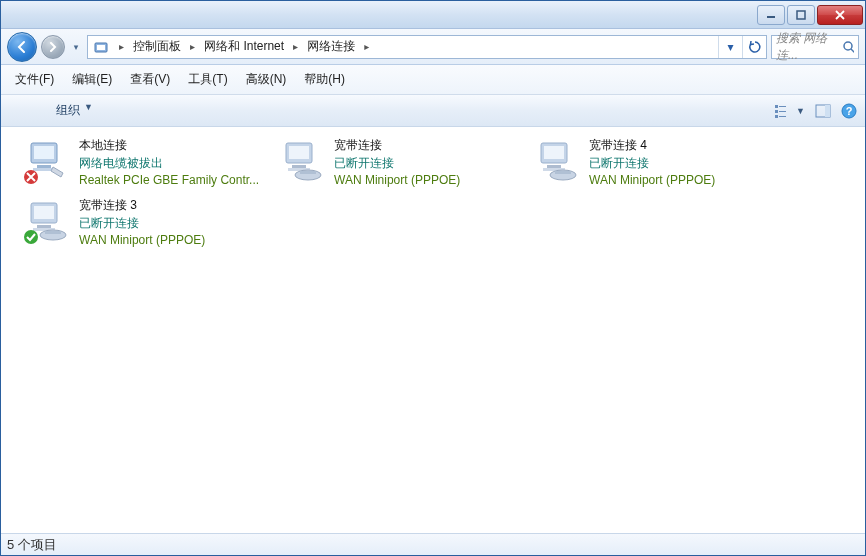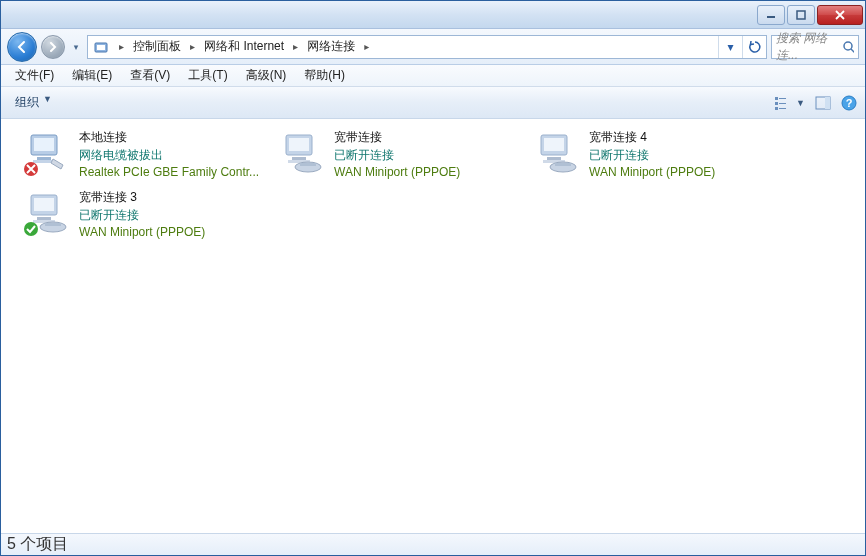--- a/index.html
+++ b/index.html
@@ -72,39 +72,39 @@
   .search {
     width: 88px; height: 24px;
     background: #fff; border: 1px solid #9db7d6;
     display: flex; align-items: center; padding: 0 4px;
     font-size: 12px; color: #888; font-style: italic;
   }
   .search svg { margin-left:auto; }
 
   
   .menubar {
-    height: 22px;
+    height: 30px;
     background: linear-gradient(to bottom, #f9fbfe, #eef4fb);
     border-bottom: 1px solid #d0dceb;
     display: flex; align-items: center;
     padding: 0 6px; gap: 2px;
     font-size: 12px; color: #222;
   }
   .menu-item { padding: 2px 8px; }
 
   
   .orgbar {
     height: 32px;
     background: linear-gradient(to bottom, #f7fafe, #e6eef8 50%, #dde8f5);
     border-bottom: 1px solid #c8d7e9;
     display: flex; align-items: center;
     padding: 0 8px;
     font-size: 12px; color: #1a3a5f;
   }
-  .org-btn { display:flex; align-items:flex-start; gap:4px; padding:3px 6px;}
+  .org-btn { display:flex; align-items:flex-start; gap:4px; padding:3px 6px;margin-left:41px;}
   .org-right { margin-left:auto; display:flex; align-items:center; gap:10px; color:#3a5a80;}
   .org-right .tb-btn { display:flex; align-items:center; gap:2px; }
 
   
   .content {
     flex: 1; background: #fff;
     padding: 6px 16px;
     display: flex; flex-wrap: wrap;
     align-content: flex-start;
     overflow: auto;
@@ -119,21 +119,21 @@
   .conn-text .line1 { color:#111; white-space:nowrap;}
   .conn-text .line2 { color:#0f766e; white-space:nowrap;}
   .conn-text .line3 { color:#4d7c0f; white-space:nowrap; overflow:hidden; text-overflow:ellipsis; max-width:195px;}
 
   
   .statusbar {
     height: 22px;
     background: linear-gradient(to bottom, #f4f8fd, #e5eef9);
     border-top: 1px solid #c8d7e9;
     display:flex; align-items:center;
-    font-size: 16px; color: #333;
+    font-size: 13px; color: #333;
     padding: 0 6px;
   }
 
   .tri-down { font-size:9px; color:#3a5a80;}
 </style>
 </head>
 <body>
 
 <div class="window">
 

